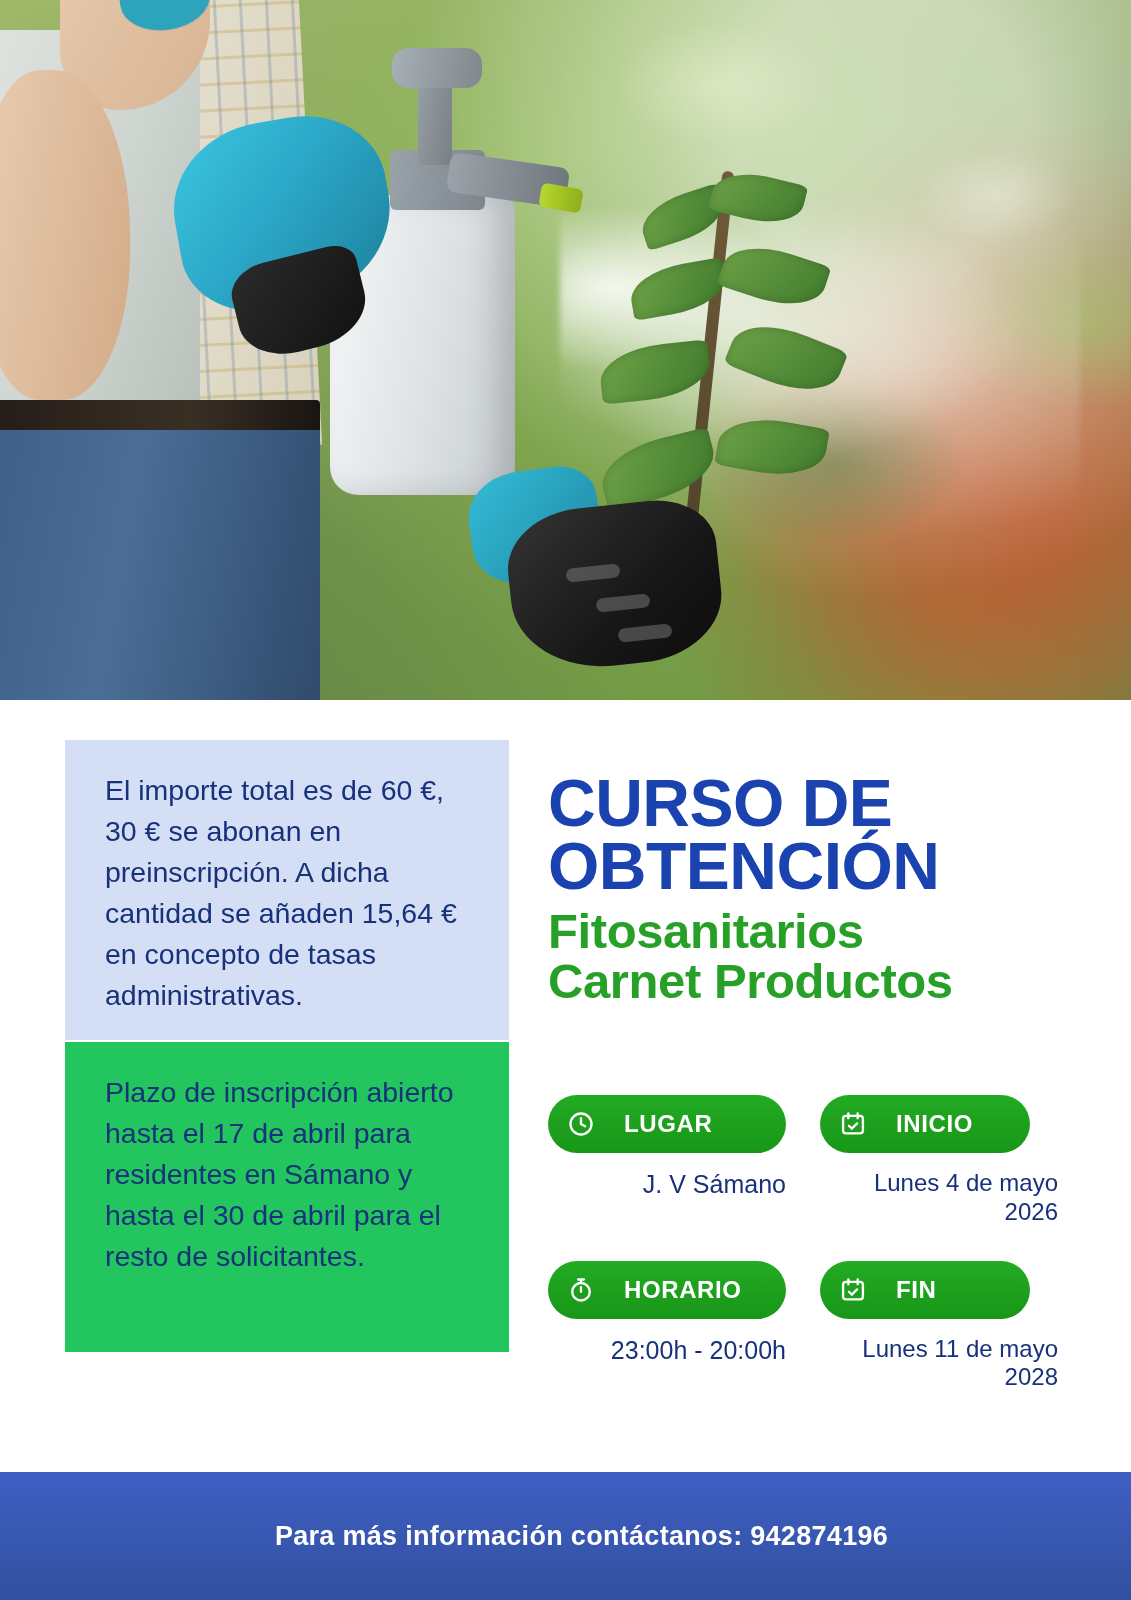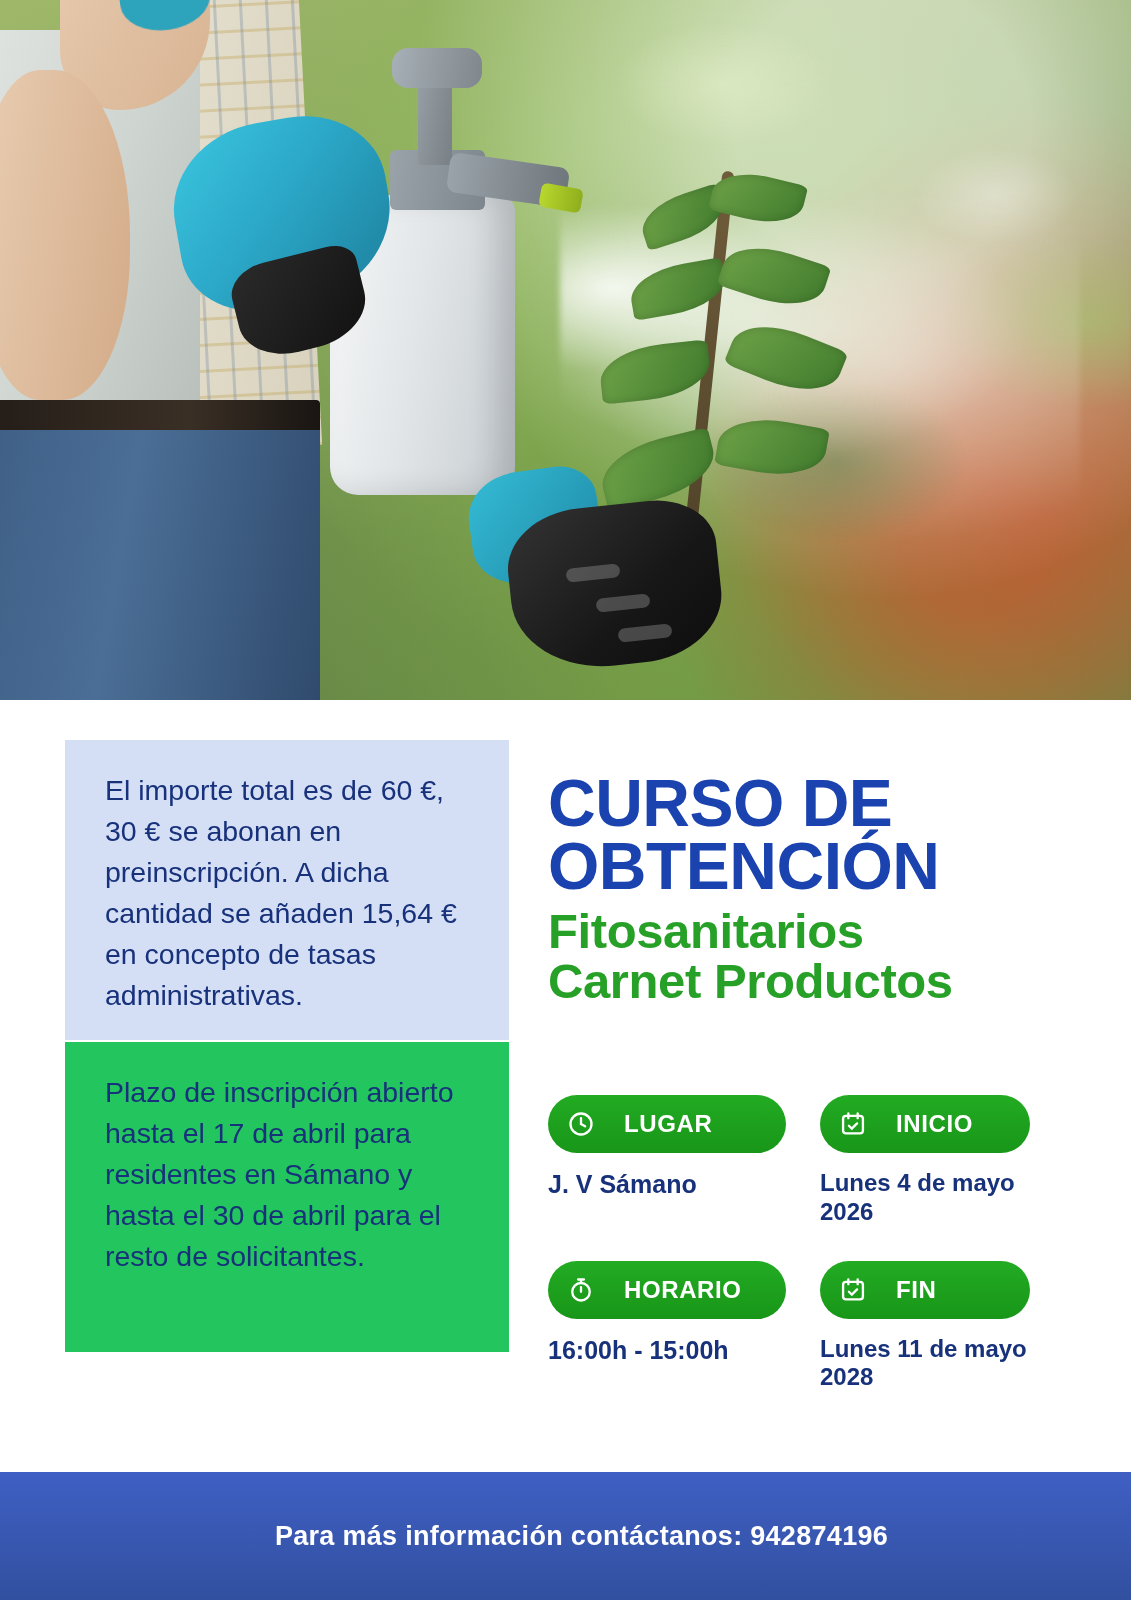--- a/index.html
+++ b/index.html
@@ -319,23 +319,23 @@
   .pill .ico {
     width: 30px; height: 30px; flex: 0 0 30px;
     display: flex; align-items: center; justify-content: center;
   }
   .pill .ico svg { width: 28px; height: 28px; }
   .pill-label {
     font-size: 24px; font-weight: bold; letter-spacing: 0.6px;
   }
   .pill-value {
     margin-top: 16px;
-    text-align: left;
+    text-align: right;
     font-size: 25px;
-    font-weight: bold;
+    font-weight: normal;
     color: #17317a;
     line-height: 1.2;
   }
   .pill-value.small { font-size: 24px; }
   .row-gap { height: 34px; }
 
   
   .footer {
     position: absolute; left: 0; bottom: 0;
     width: 1131px; height: 128px;
@@ -454,21 +454,21 @@
         <div class="pill">
           <span class="ico">
             <svg viewBox="0 0 24 24" fill="none" stroke="#ffffff" stroke-width="2" stroke-linecap="round">
               <circle cx="12" cy="13.5" r="7.5"></circle>
               <path d="M12 9.5v4"></path>
               <path d="M9.5 3h5M12 3v3"></path>
             </svg>
           </span>
           <span class="pill-label">HORARIO</span>
         </div>
-        <div class="pill-value">16:00h - 15:00h</div>
+        <div class="pill-value">23:00h - 20:00h</div>
       </div>
 
       <div class="pill-col">
         <div class="pill narrow">
           <span class="ico">
             <svg viewBox="0 0 24 24" fill="none" stroke="#ffffff" stroke-width="2" stroke-linecap="round">
               <rect x="3.5" y="5" width="17" height="15" rx="2.5"></rect>
               <path d="M8 3v4M16 3v4"></path>
               <path d="M8.5 13.5l2.5 2.5 4.5-4.5"></path>
             </svg>

